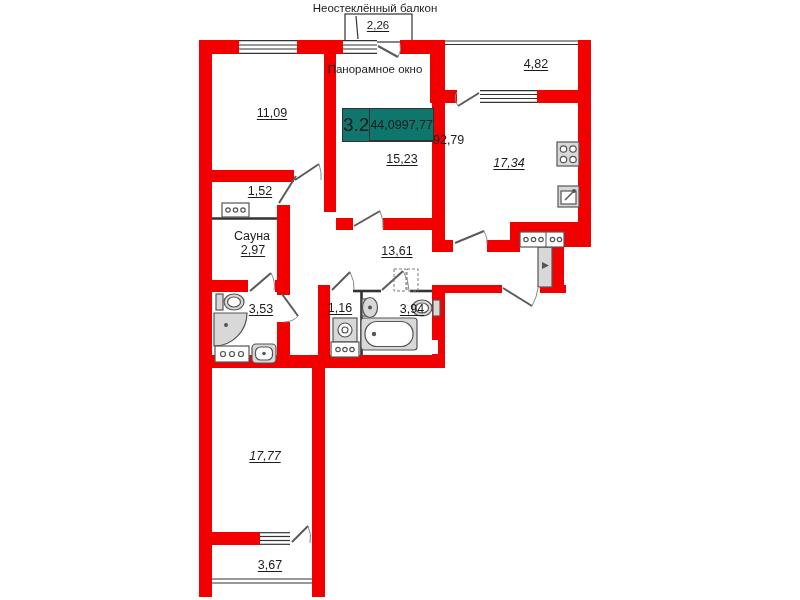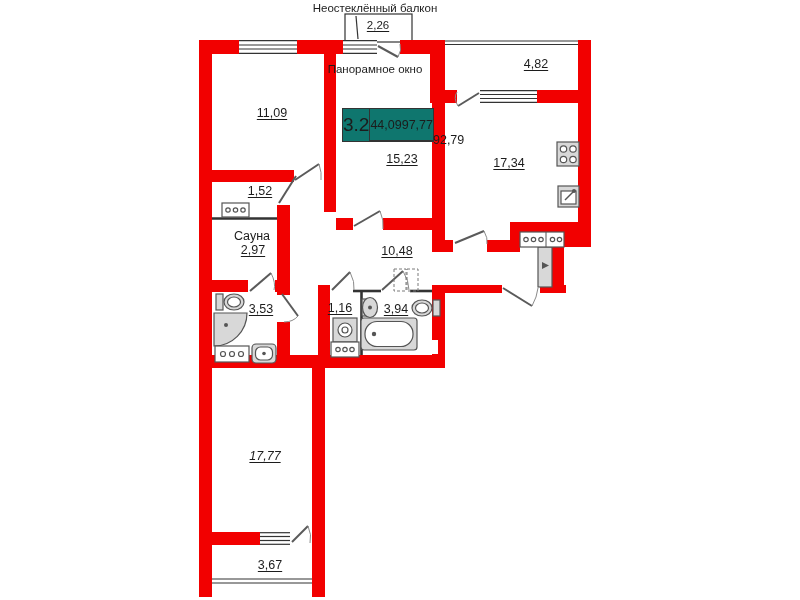--- a/index.html
+++ b/index.html
@@ -261,24 +261,24 @@
     <div class="left">3.2</div>
     <div class="right">
       <div>44,09</div>
       <div>97,77</div>
       <div>92,79</div>
     </div>
   </div>
 
   <div class="lbl area big" style="left:272px;top:106px;">11,09</div>
   <div class="lbl area big" style="left:536px;top:57px;">4,82</div>
-  <div class="lbl area big" style="left:509px;top:156px;">17,34</div>
+  <div class="lbl area big" style="left:509px;top:156px;font-style:italic;">17,34</div>
   <div class="lbl area big" style="left:402px;top:152px;">15,23</div>
   <div class="lbl area big" style="left:260px;top:184px;">1,52</div>
   <div class="lbl big" style="left:252px;top:229px;">Сауна</div>
   <div class="lbl area big" style="left:253px;top:243px;">2,97</div>
   <div class="lbl area big" style="left:261px;top:302px;">3,53</div>
-  <div class="lbl area big" style="left:397px;top:244px;">10,48</div>
+  <div class="lbl area big" style="left:397px;top:244px;">13,61</div>
   <div class="lbl area big" style="left:340px;top:301px;">1,16</div>
-  <div class="lbl area big" style="left:396px;top:302px;">3,94</div>
+  <div class="lbl area big" style="left:412px;top:302px;">3,94</div>
   <div class="lbl area big" style="left:265px;top:449px;font-style:italic;">17,77</div>
   <div class="lbl area big" style="left:270px;top:558px;">3,67</div>
 </div>
 
 </body></html>

